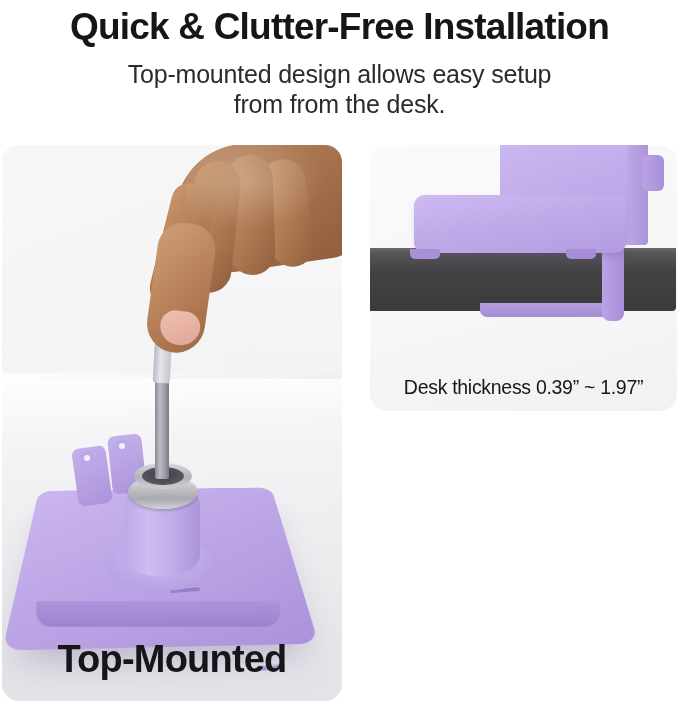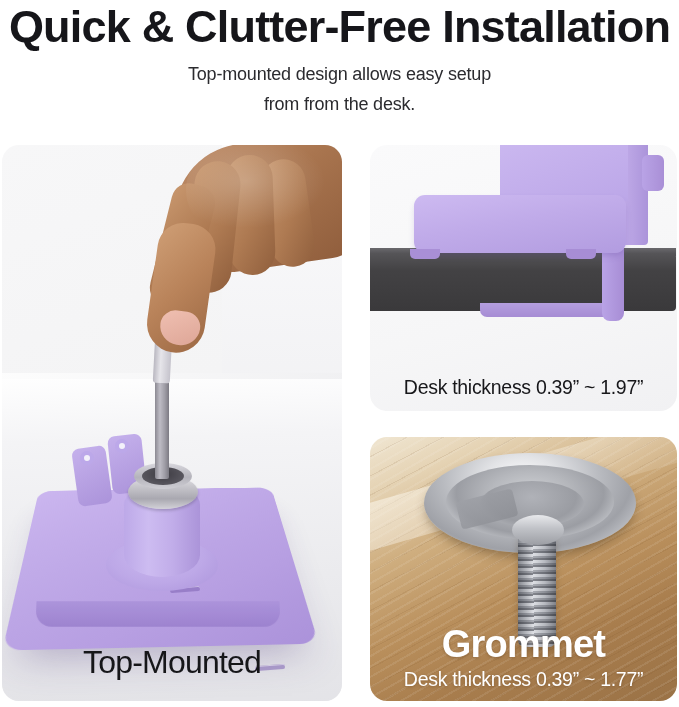--- a/index.html
+++ b/index.html
@@ -6,25 +6,25 @@
   html,body { width:679px; height:707px; background:#ffffff; }
   body {
     font-family:"Liberation Sans", sans-serif;
     position:relative; overflow:hidden;
     -webkit-font-smoothing:antialiased;
   }
 
   
   .header { width:679px; padding-top:2px; text-align:center; }
   .title {
-    font-size:45px; font-weight:700; color:#16161a;
+    font-size:37px; font-weight:700; color:#16161a;
     letter-spacing:-0.8px; line-height:50px; white-space:nowrap;
   }
   .subtitle {
-    font-size:18px; font-weight:400; color:#2b2b2f;
+    font-size:25px; font-weight:400; color:#2b2b2f;
     line-height:30px; letter-spacing:-0.2px; margin-top:7px;
   }
 
   
   .panels { position:absolute; left:0; top:143px; width:679px; height:560px; }
 
   .panel { position:absolute; border-radius:17px; overflow:hidden; }
 
   
   .panel-top-mounted {
@@ -273,21 +273,21 @@
     background-blend-mode:multiply, normal;
     border-radius:4px 4px 7px 7px;
     box-shadow:0 4px 9px -2px rgba(60,40,15,.4);
   }
 
   
   .cap { position:absolute; width:100%; text-align:center; }
 
   .cap-top-mounted { left:0; bottom:20px; }
   .cap-top-mounted .cap-title {
-    font-size:32px; font-weight:400; color:#161619; letter-spacing:-0.8px;
+    font-size:38px; font-weight:700; color:#161619; letter-spacing:-0.8px;
   }
 
   .cap-clamp { left:0; bottom:12px; }
   .cap-clamp .cap-title {
     font-size:38px; font-weight:700; color:#1a1a1d; letter-spacing:-0.8px;
     line-height:44px;
   }
   .cap-clamp .cap-sub {
     font-size:19.5px; font-weight:400; color:#17171a; letter-spacing:-0.3px;
     margin-top:2px;
@@ -366,30 +366,14 @@
     <div class="clamp-body"></div>
     <div class="clamp-foot"></div>
     <div class="clamp-foot2"></div>
     <div class="clamp-knob"></div>
 
     <div class="cap cap-clamp">
       <div class="cap-sub">Desk thickness 0.39” ~ 1.97”</div>
     </div>
   </div>
 
-  <div class="panel panel-grommet">
-    <div class="wood-grain"></div>
-    <div class="wood-band"></div>
-
-    <div class="grom-washer"></div>
-    <div class="grom-washer-inner"></div>
-    <div class="grom-washer-dish"></div>
-    <div class="grom-tab"></div>
-    <div class="grom-bolt"></div>
-    <div class="grom-hub"></div>
-
-    <div class="cap cap-grommet">
-      <div class="cap-title">Grommet</div>
-      <div class="cap-sub">Desk thickness 0.39” ~ 1.77”</div>
-    </div>
-  </div>
 
 </div>
 
 </body></html>

